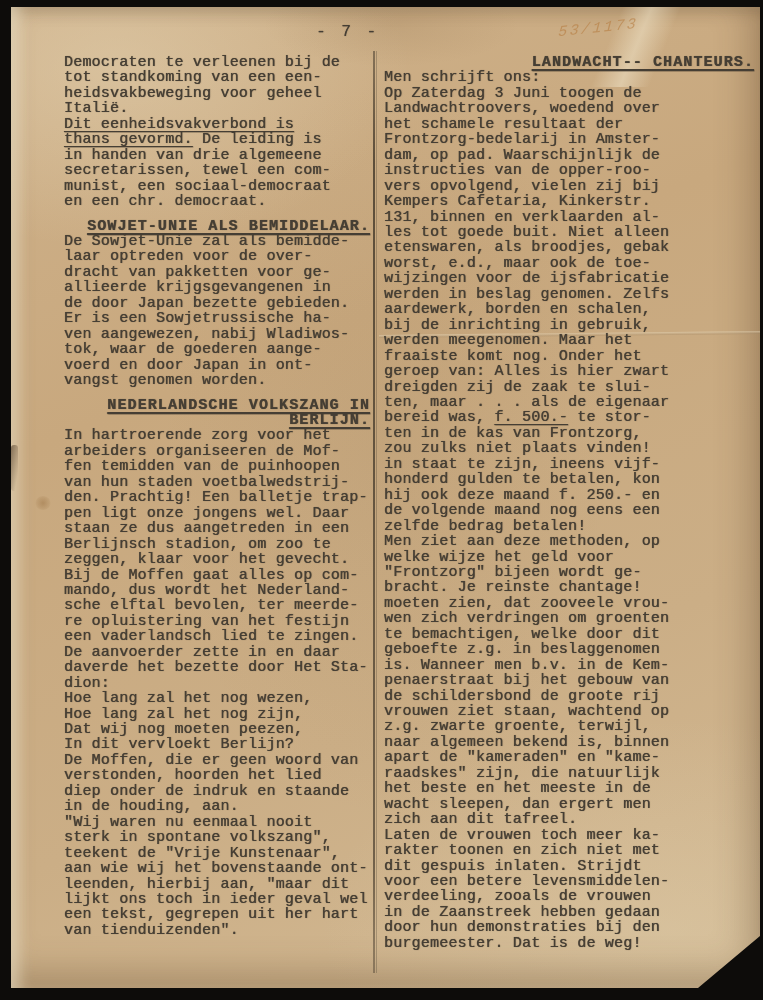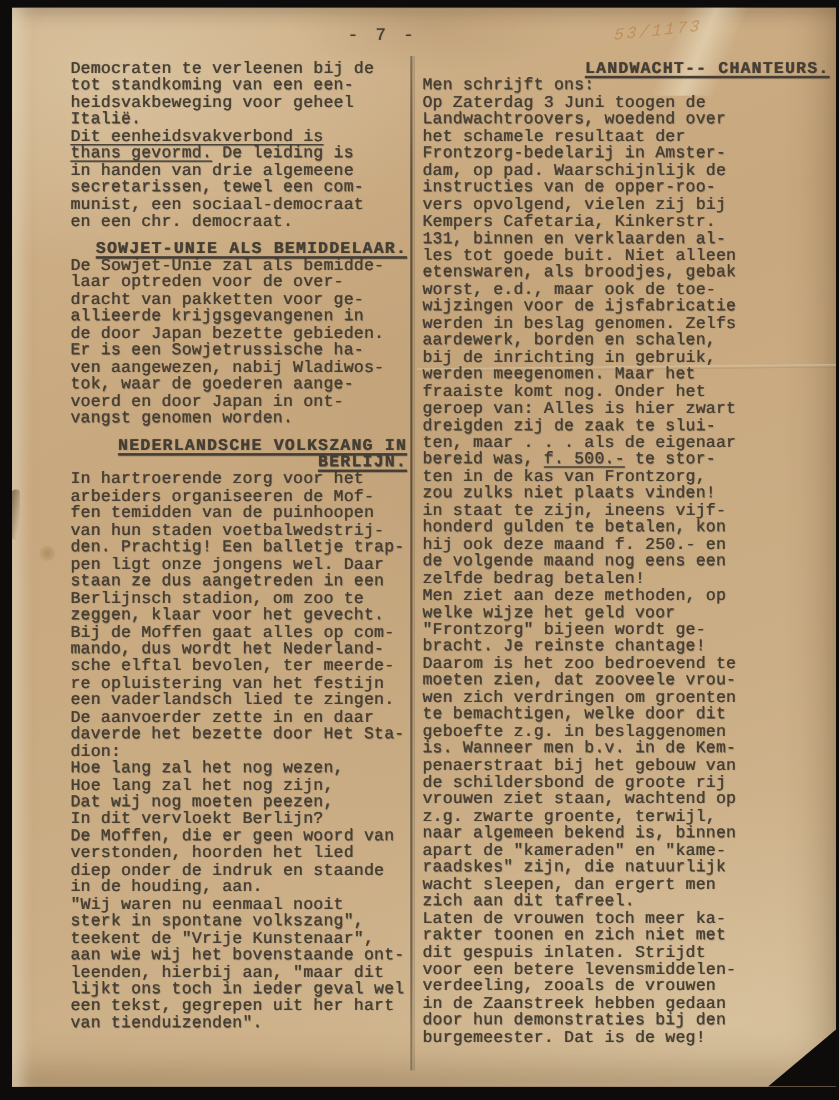--- a/index.html
+++ b/index.html
@@ -198,33 +198,33 @@
         <div class="line">zou zulks niet plaats vinden!</div>
         <div class="line">in staat te zijn, ineens vijf-</div>
         <div class="line">honderd gulden te betalen, kon</div>
         <div class="line">hij ook deze maand f. 250.- en</div>
         <div class="line">de volgende maand nog eens een</div>
         <div class="line">zelfde bedrag betalen!</div>
         <div class="line">Men ziet aan deze methoden, op</div>
         <div class="line">welke wijze het geld voor</div>
         <div class="line">"Frontzorg" bijeen wordt ge-</div>
         <div class="line">bracht. Je reinste chantage!</div>
-        <div class="line">Daarom is het zoo bedroevend te</div>
         <div class="line">moeten zien, dat zooveele vrou-</div>
         <div class="line">wen zich verdringen om groenten</div>
         <div class="line">te bemachtigen, welke door dit</div>
         <div class="line">geboefte z.g. in beslaggenomen</div>
         <div class="line">is. Wanneer men b.v. in de Kem-</div>
         <div class="line">penaerstraat bij het gebouw van</div>
         <div class="line">de schildersbond de groote rij</div>
         <div class="line">vrouwen ziet staan, wachtend op</div>
         <div class="line">z.g. zwarte groente, terwijl,</div>
         <div class="line">naar algemeen bekend is, binnen</div>
         <div class="line">apart de "kameraden" en "kame-</div>
         <div class="line">raadskes" zijn, die natuurlijk</div>
+        <div class="line">het beste en het meeste in de</div>
         <div class="line">wacht sleepen, dan ergert men</div>
         <div class="line">zich aan dit tafreel.</div>
         <div class="line">Laten de vrouwen toch meer ka-</div>
         <div class="line">rakter toonen en zich niet met</div>
         <div class="line">dit gespuis inlaten. Strijdt</div>
         <div class="line">voor een betere levensmiddelen-</div>
         <div class="line">verdeeling, zooals de vrouwen</div>
         <div class="line">in de Zaanstreek hebben gedaan</div>
         <div class="line">door hun demonstraties bij den</div>
         <div class="line">burgemeester. Dat is de weg!</div>

